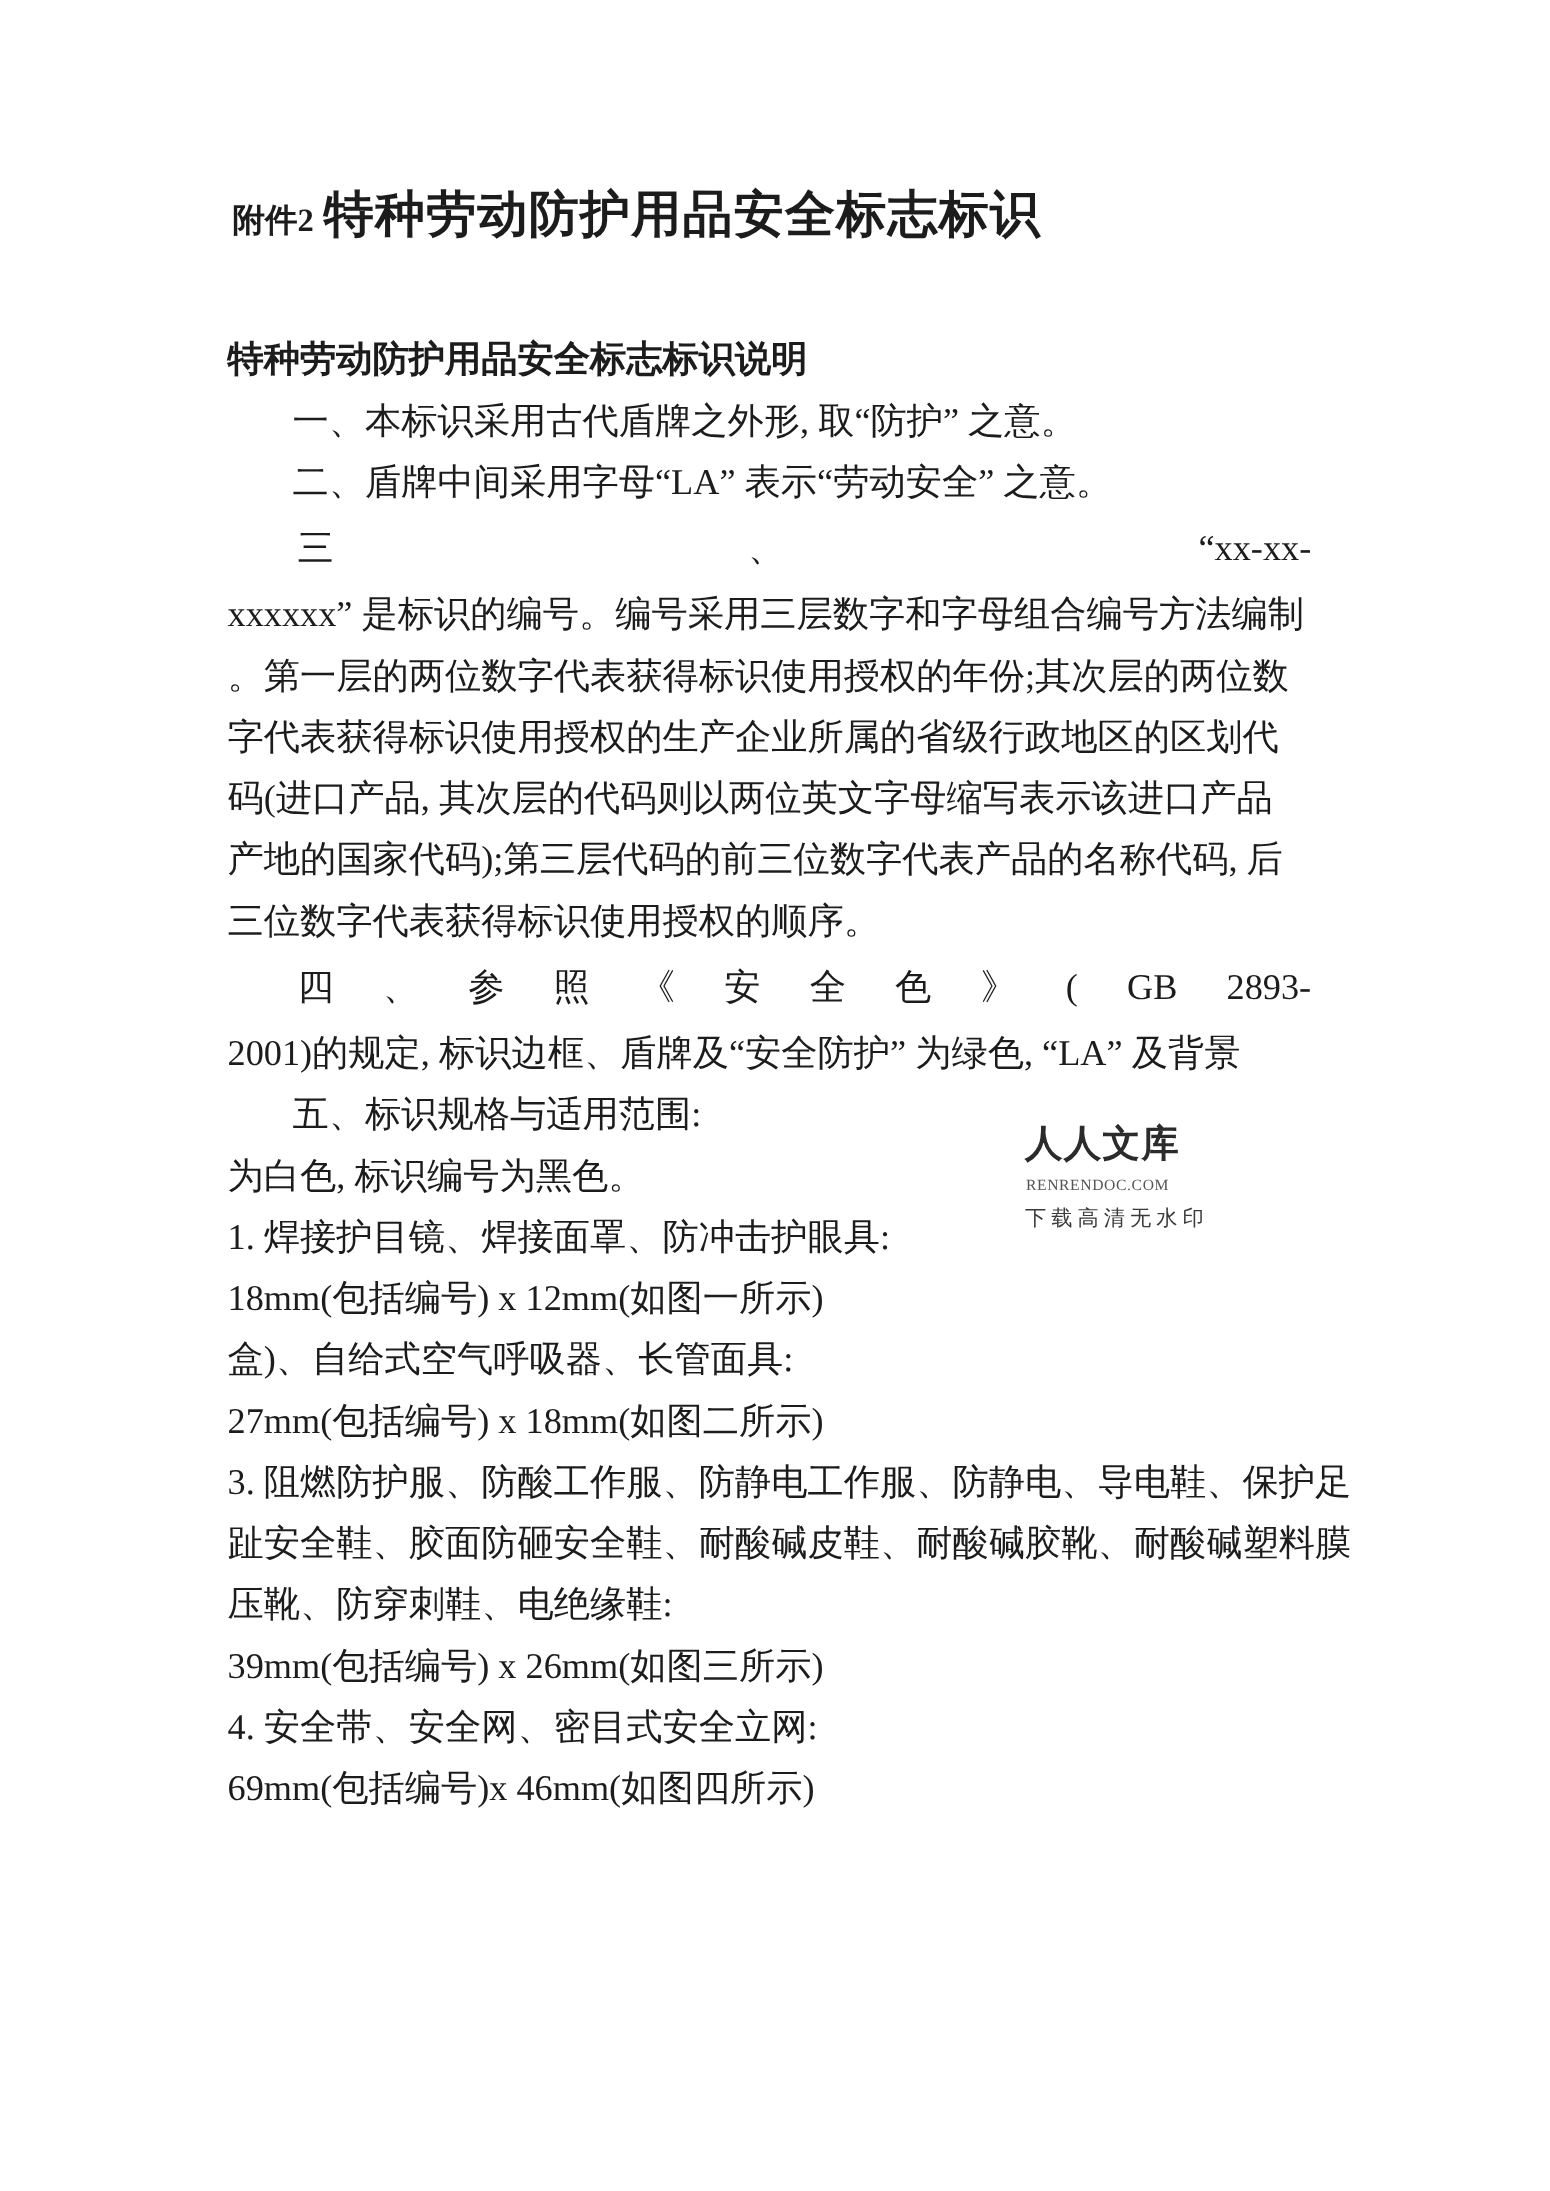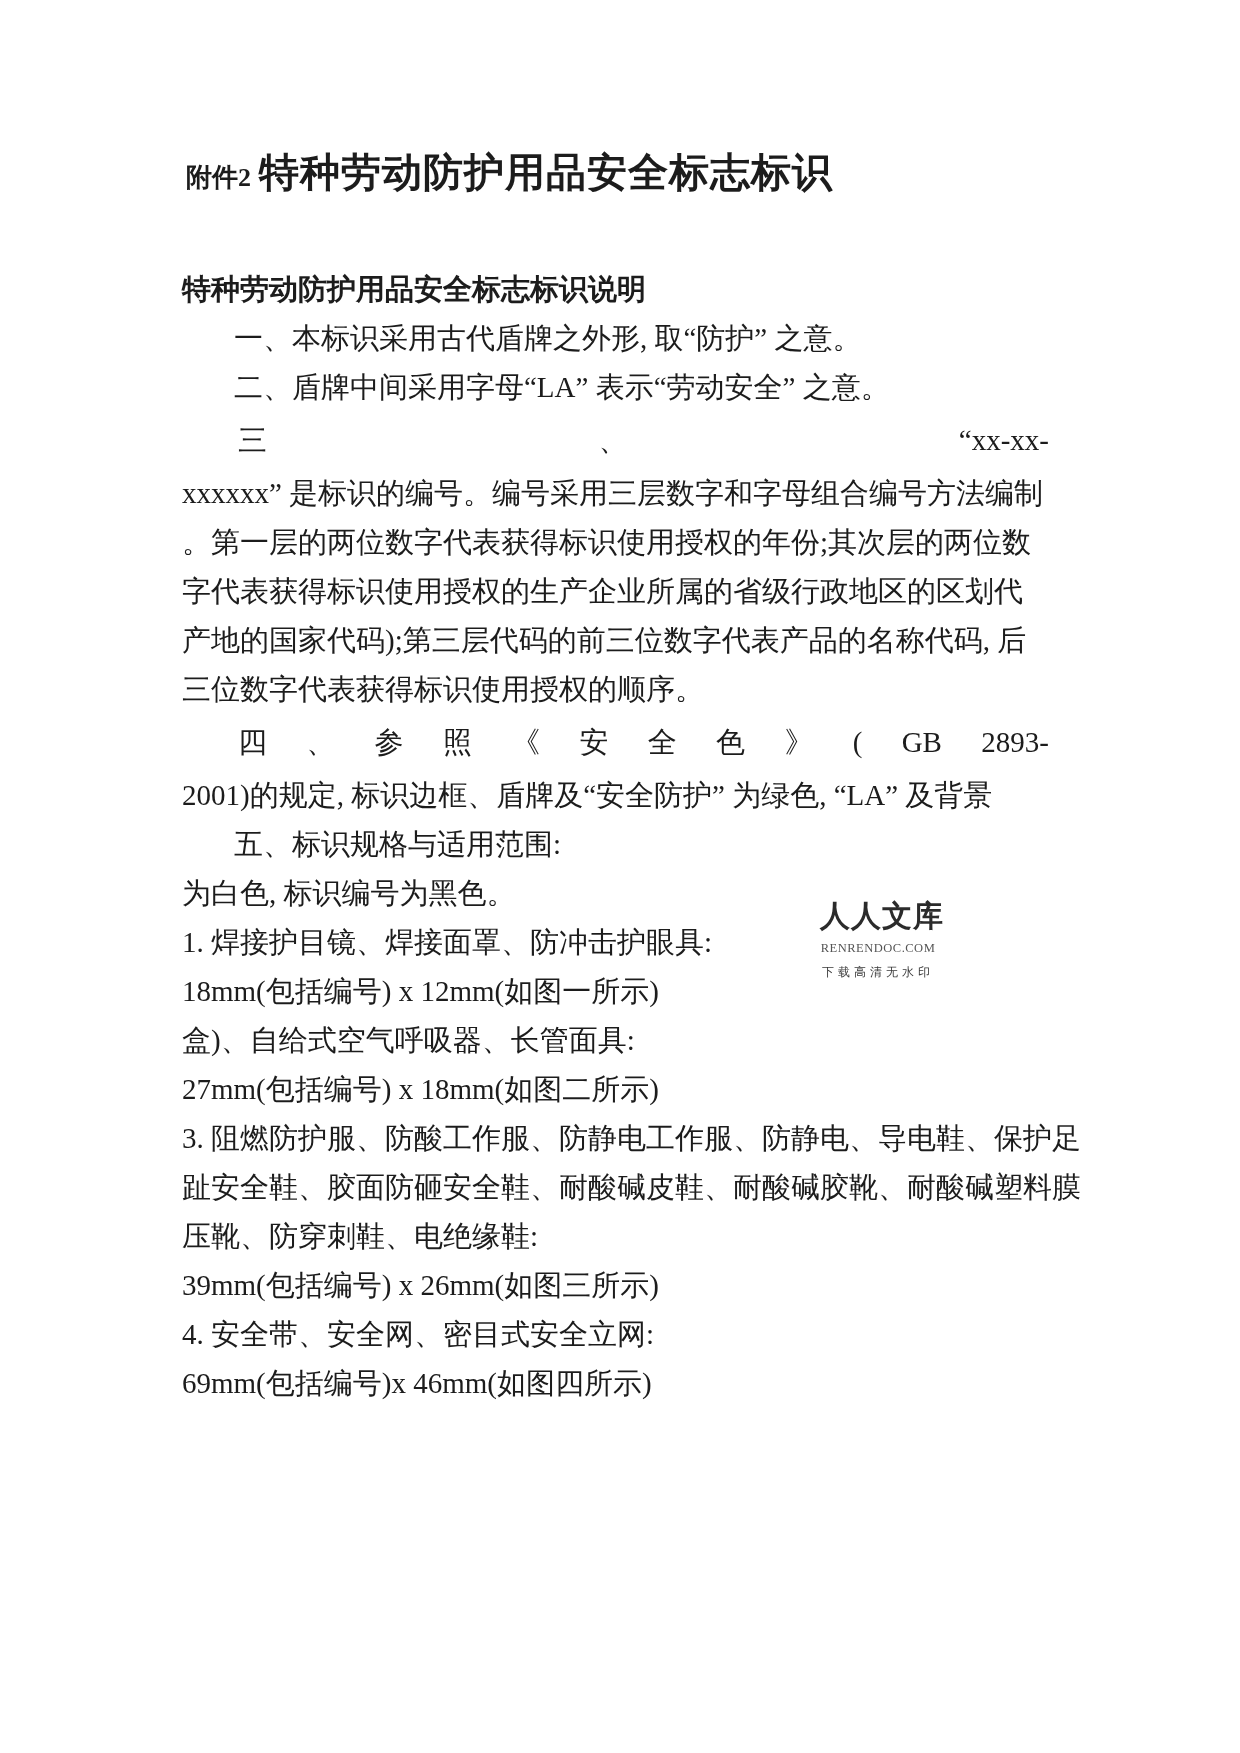--- a/index.html
+++ b/index.html
@@ -73,21 +73,21 @@
   }
   .watermark .wm-domain {
     font-family: Liberation Serif, serif;
     font-size: 12.5px;
     letter-spacing: 0.5px;
     color: #555555;
     margin-top: 3px;
   }
   .watermark .wm-tagline {
     font-family: Liberation Sans, sans-serif;
-    font-size: 12px;
+    font-size: 17px;
     letter-spacing: 4px;
     color: #3a3a3a;
     margin-top: 3px;
     white-space: nowrap;
   }
 </style>
 </head>
 <body>
 
 <div class="page">
@@ -101,20 +101,21 @@
     <p class="line indent">二、盾牌中间采用字母“LA” 表示“劳动安全” 之意。</p>
 
     <div class="line spread indent">
       <span>三</span>
       <span>、</span>
       <span>“xx-xx-</span>
     </div>
     <p class="line fill">xxxxxx” 是标识的编号。编号采用三层数字和字母组合编号方法编制</p>
     <p class="line fill">。第一层的两位数字代表获得标识使用授权的年份;其次层的两位数</p>
     <p class="line fill">字代表获得标识使用授权的生产企业所属的省级行政地区的区划代</p>
+    <p class="line fill">码(进口产品, 其次层的代码则以两位英文字母缩写表示该进口产品</p>
     <p class="line fill">产地的国家代码);第三层代码的前三位数字代表产品的名称代码, 后</p>
     <p class="line">三位数字代表获得标识使用授权的顺序。</p>
 
     <div class="line spread indent">
       <span>四</span>
       <span>、</span>
       <span>参</span>
       <span>照</span>
       <span>《</span>
       <span>安</span>

